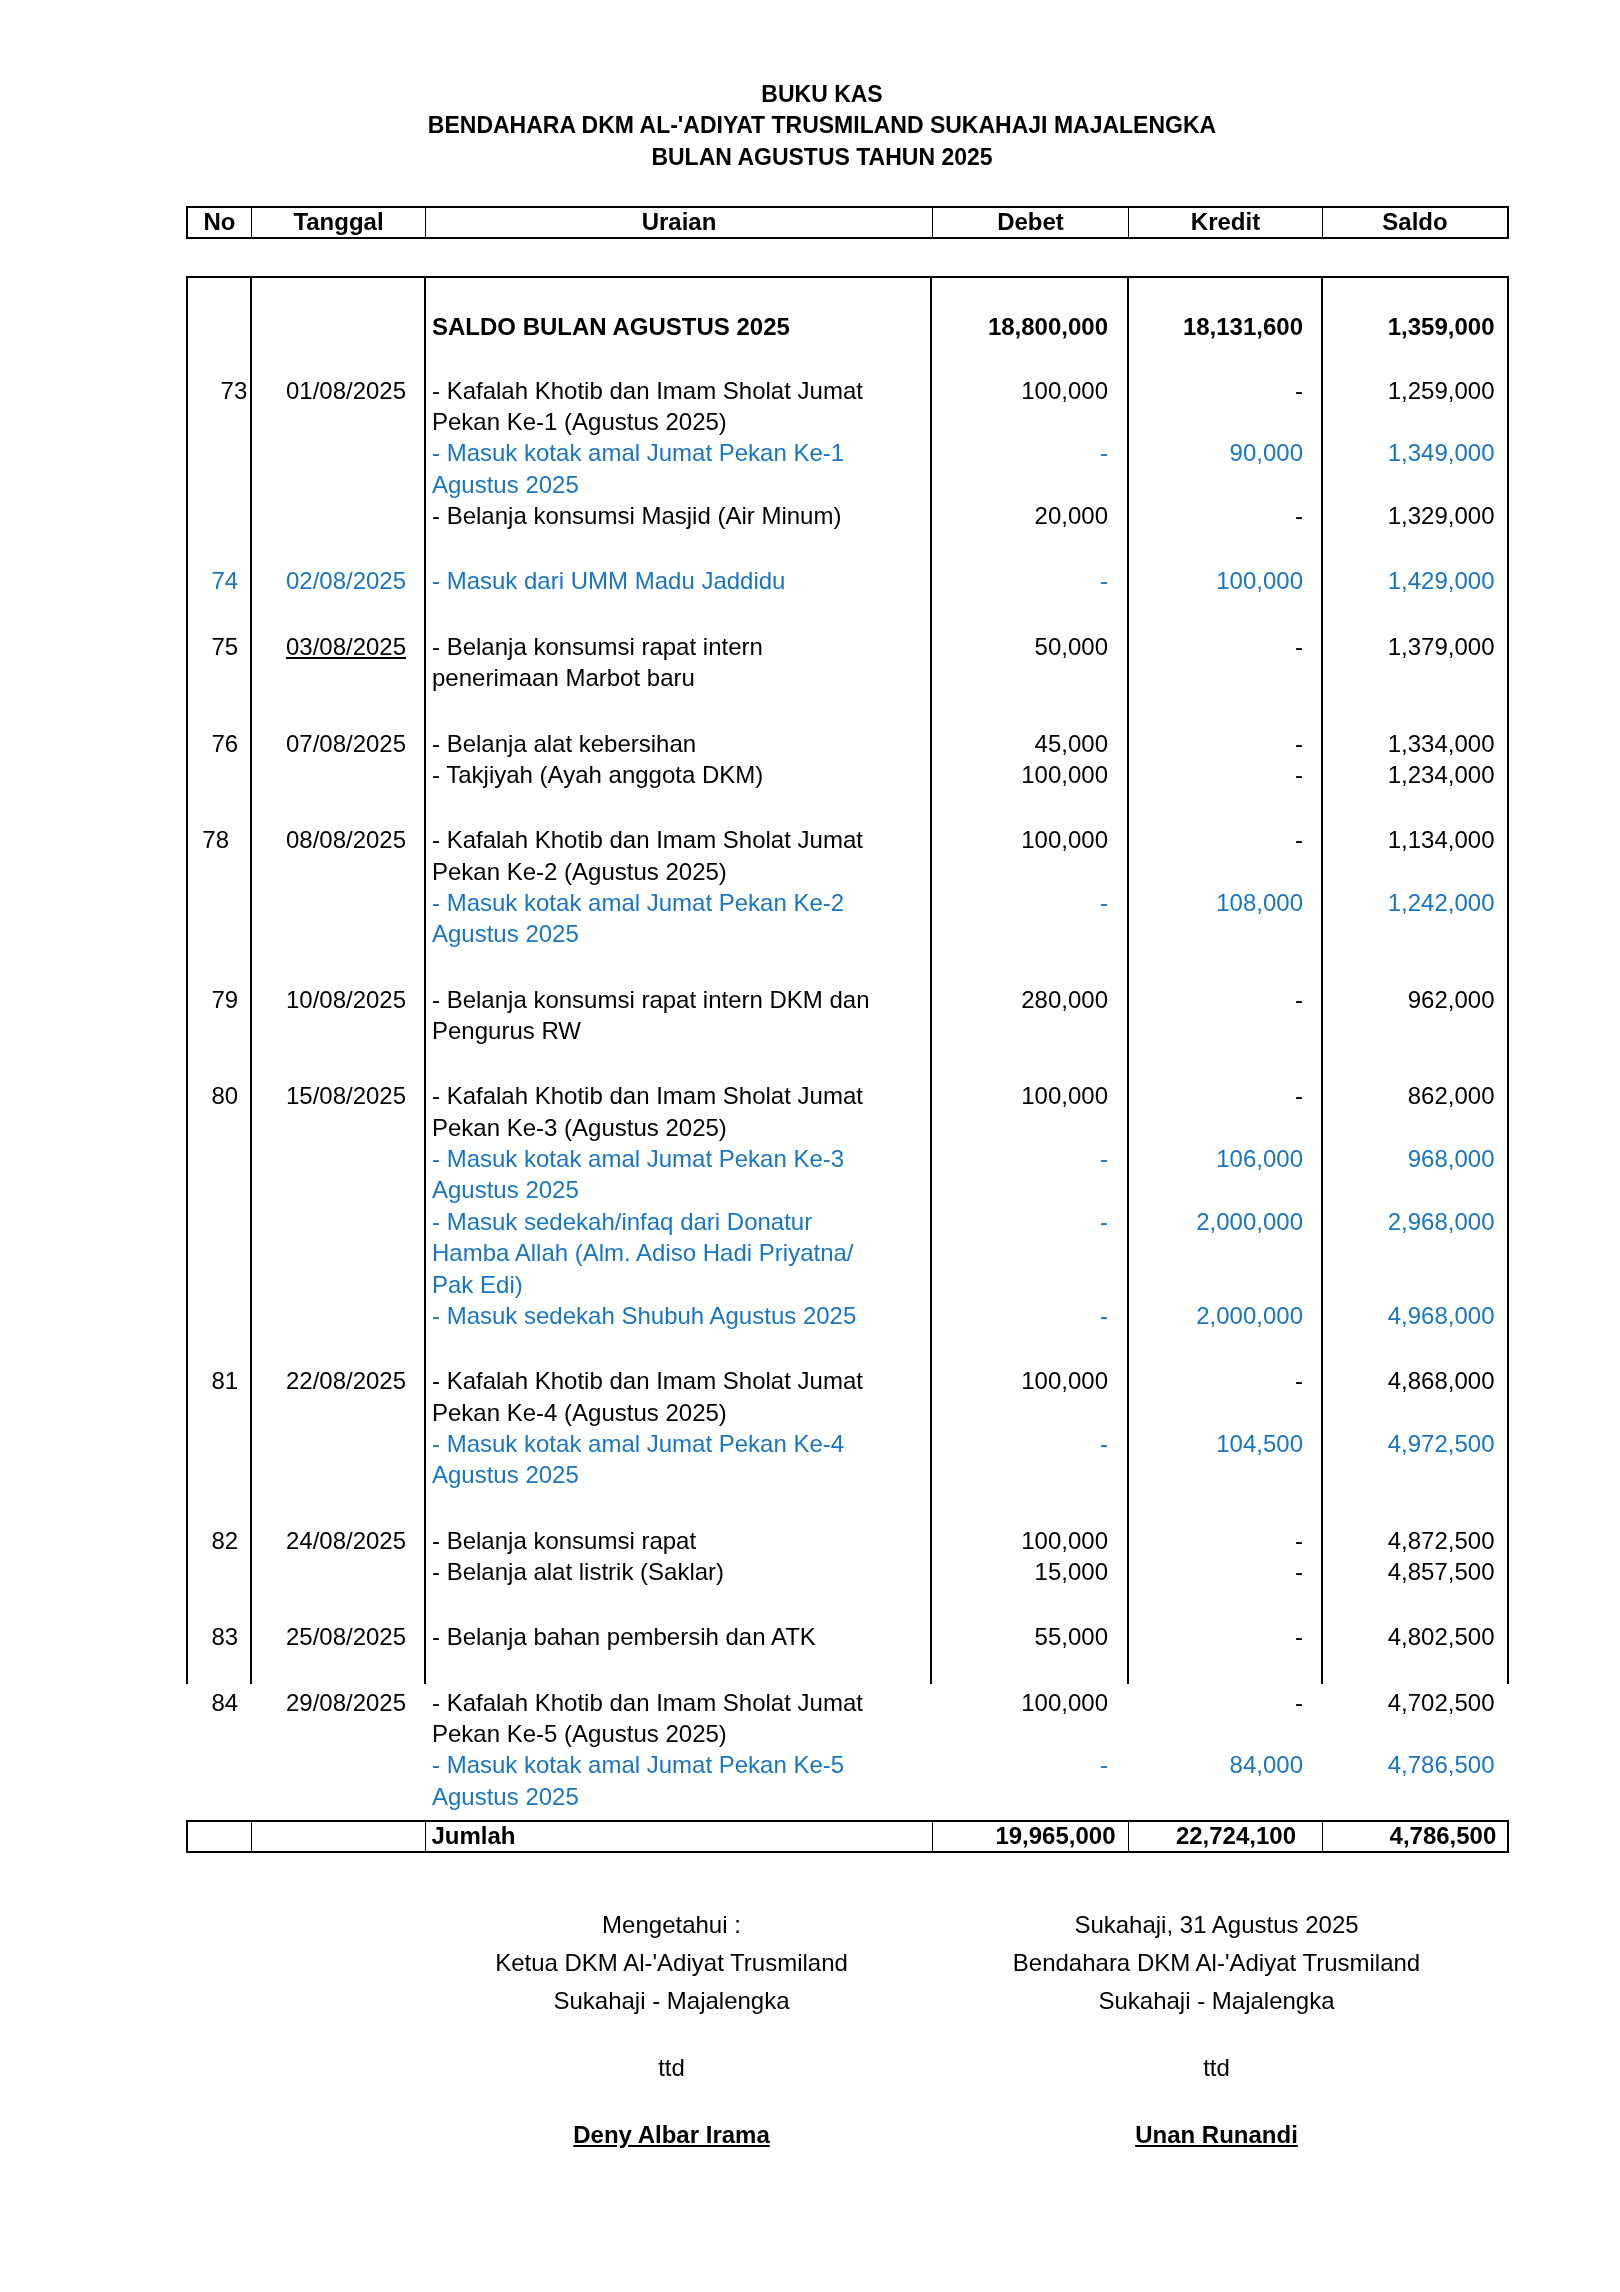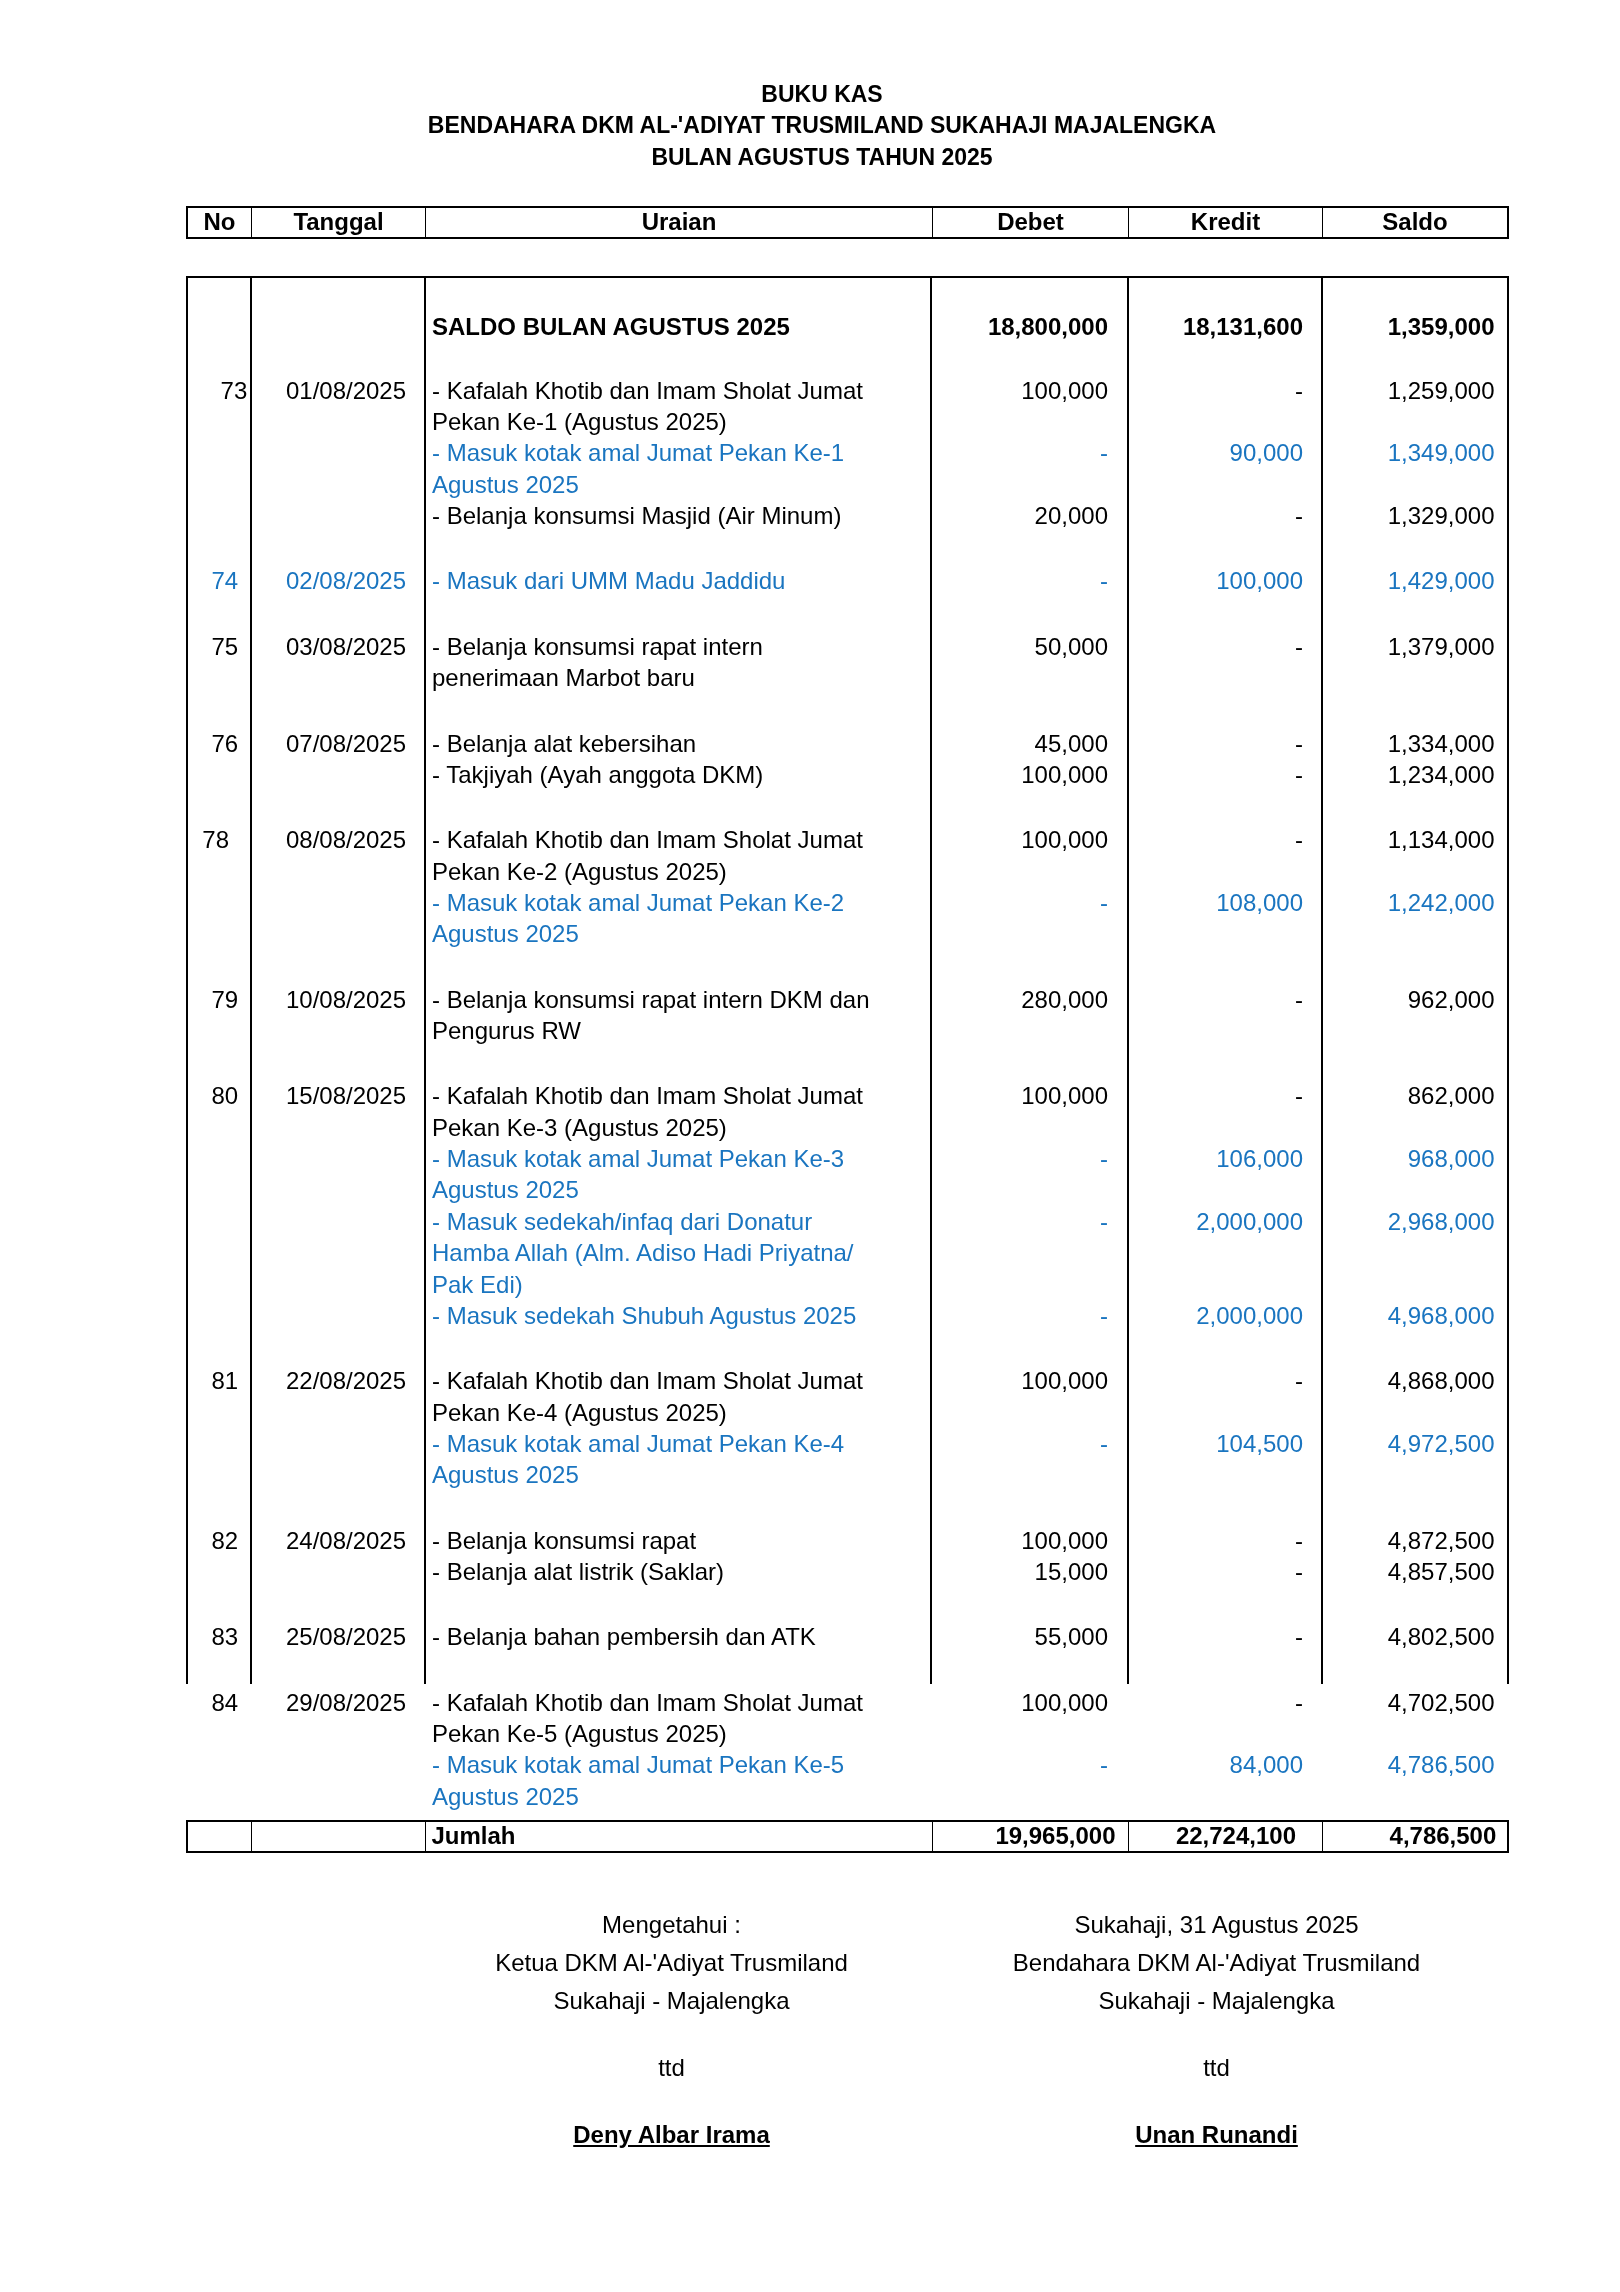--- a/index.html
+++ b/index.html
@@ -114,21 +114,21 @@
       <div class="line blue" style="top: 287px;">
         <span class="c-no" style="text-align: center;">74</span>
         <span class="c-tg" style="text-align: center;">02/08/2025</span>
         <span class="c-ur">- Masuk dari UMM Madu Jaddidu</span>
         <span class="c-db">-</span>
         <span class="c-kr">100,000</span>
         <span class="c-sd">1,429,000</span>
       </div>
       <div class="line" style="top: 353px;">
         <span class="c-no" style="text-align: center;">75</span>
-        <span class="c-tg" style="text-align: center;">03/08/2025</span>
+        <span class="c-tg" style="text-align: center; text-decoration: underline;">03/08/2025</span>
         <span class="c-ur">- Belanja konsumsi rapat intern</span>
         <span class="c-db">50,000</span>
         <span class="c-kr">-</span>
         <span class="c-sd">1,379,000</span>
       </div>
       <div class="line" style="top: 384px;">
         <span class="c-no" style="text-align: center;"></span>
         <span class="c-tg" style="text-align: center;"></span>
         <span class="c-ur">penerimaan Marbot baru</span>
         <span class="c-db"></span>

